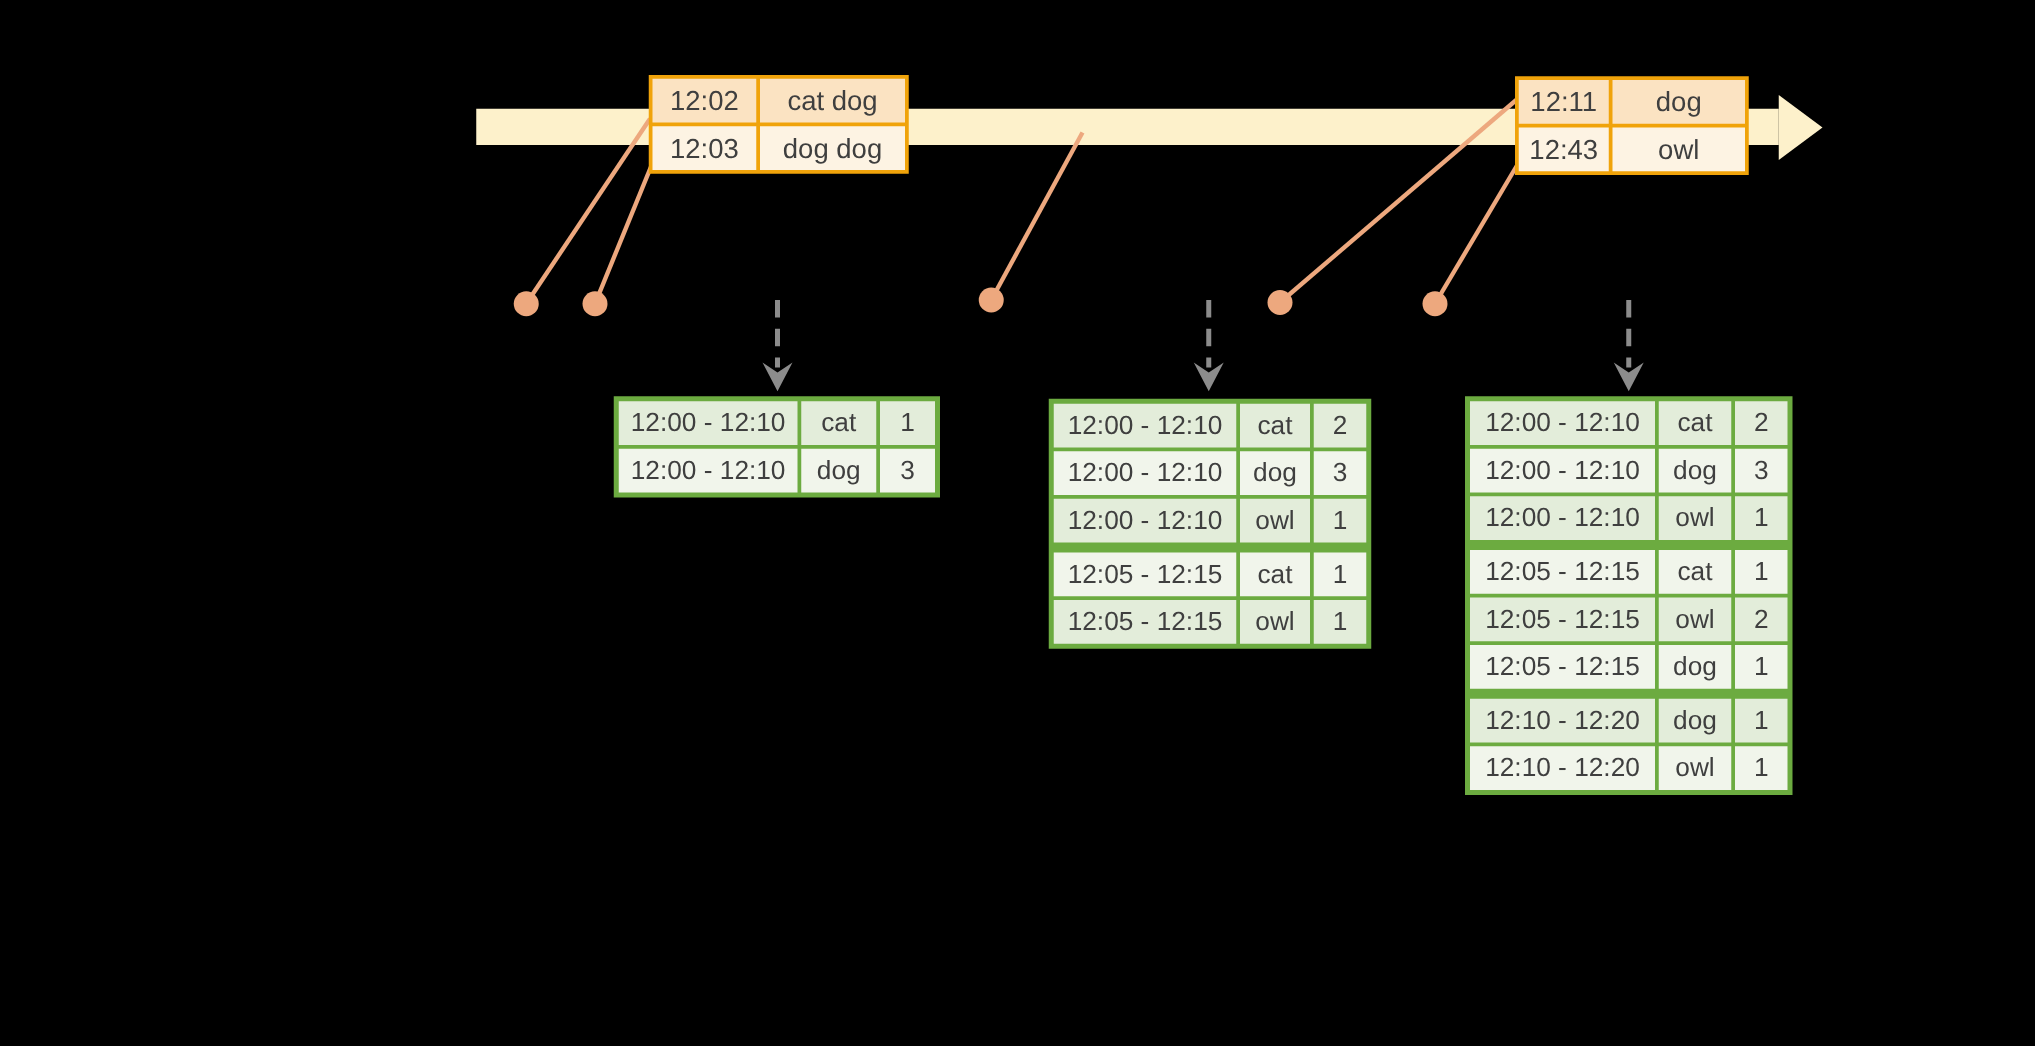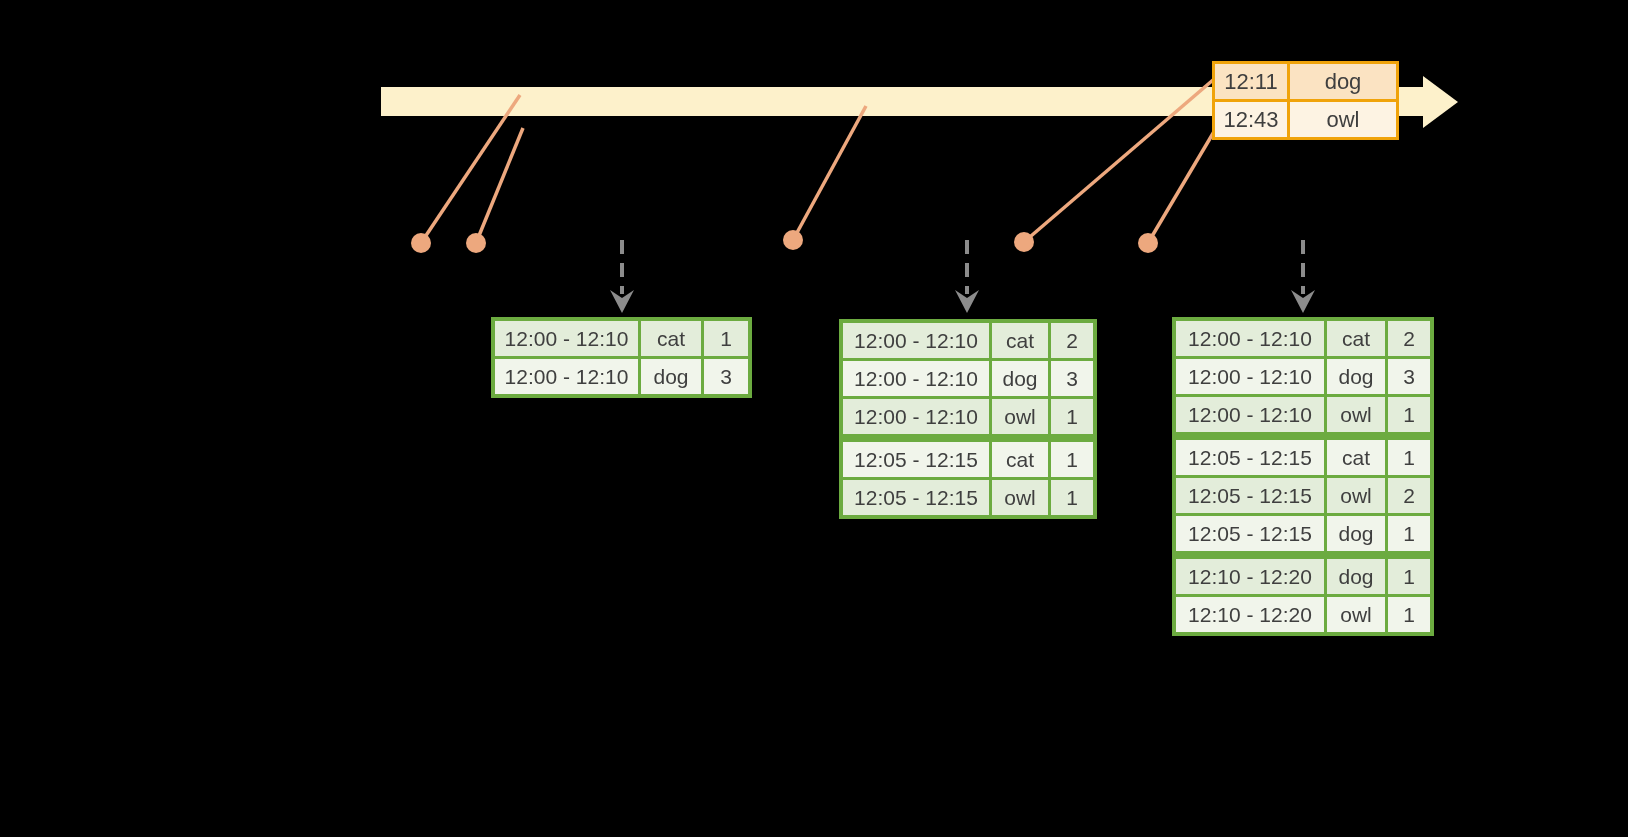--- a/index.html
+++ b/index.html
@@ -76,20 +76,30 @@
     <g>
       <line x1="622" y1="240" x2="622" y2="294" stroke-width="4" stroke-dasharray="14 9" stroke="#8c8c8c"></line>
       <polygon points="610,290 622,298 634,290 622,313" fill="#8c8c8c"></polygon>
       <line x1="967" y1="240" x2="967" y2="294" stroke-width="4" stroke-dasharray="14 9" stroke="#8c8c8c"></line>
       <polygon points="955,290 967,298 979,290 967,313" fill="#8c8c8c"></polygon>
       <line x1="1303" y1="240" x2="1303" y2="294" stroke-width="4" stroke-dasharray="14 9" stroke="#8c8c8c"></line>
       <polygon points="1291,290 1303,298 1315,290 1303,313" fill="#8c8c8c"></polygon>
     </g>
   </svg>
 
+  <div class="etable t1">
+    <div class="erow dark">
+      <div class="ecell">12:02</div>
+      <div class="ecell">cat dog</div>
+    </div>
+    <div class="erow light">
+      <div class="ecell">12:03</div>
+      <div class="ecell">dog dog</div>
+    </div>
+  </div>
 
 
   <div class="etable t3">
     <div class="erow dark">
       <div class="ecell">12:11</div>
       <div class="ecell">dog</div>
     </div>
     <div class="erow light">
       <div class="ecell">12:43</div>
       <div class="ecell">owl</div>

